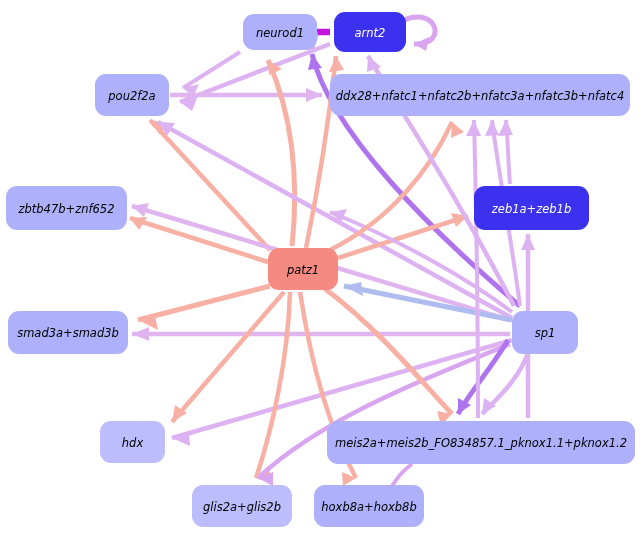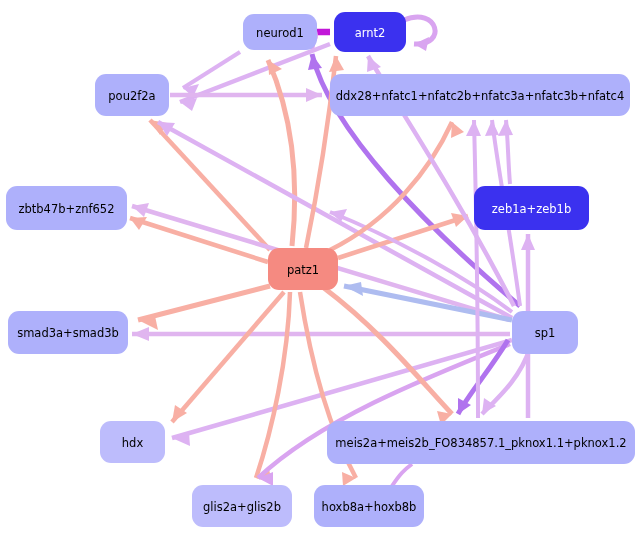--- a/index.html
+++ b/index.html
@@ -7,20 +7,21 @@
     padding: 0;
     background: #ffffff;
   }
   #canvas-wrap {
     position: relative;
     width: 642px;
     height: 536px;
     background: #ffffff;
     overflow: hidden;
     font-family: "DejaVu Sans", "Liberation Sans", sans-serif;
+    font-style: italic;
   }
   svg.net {
     position: absolute;
     left: 0;
     top: 0;
     width: 642px;
     height: 536px;
     display: block;
   }
   .node-rect {

